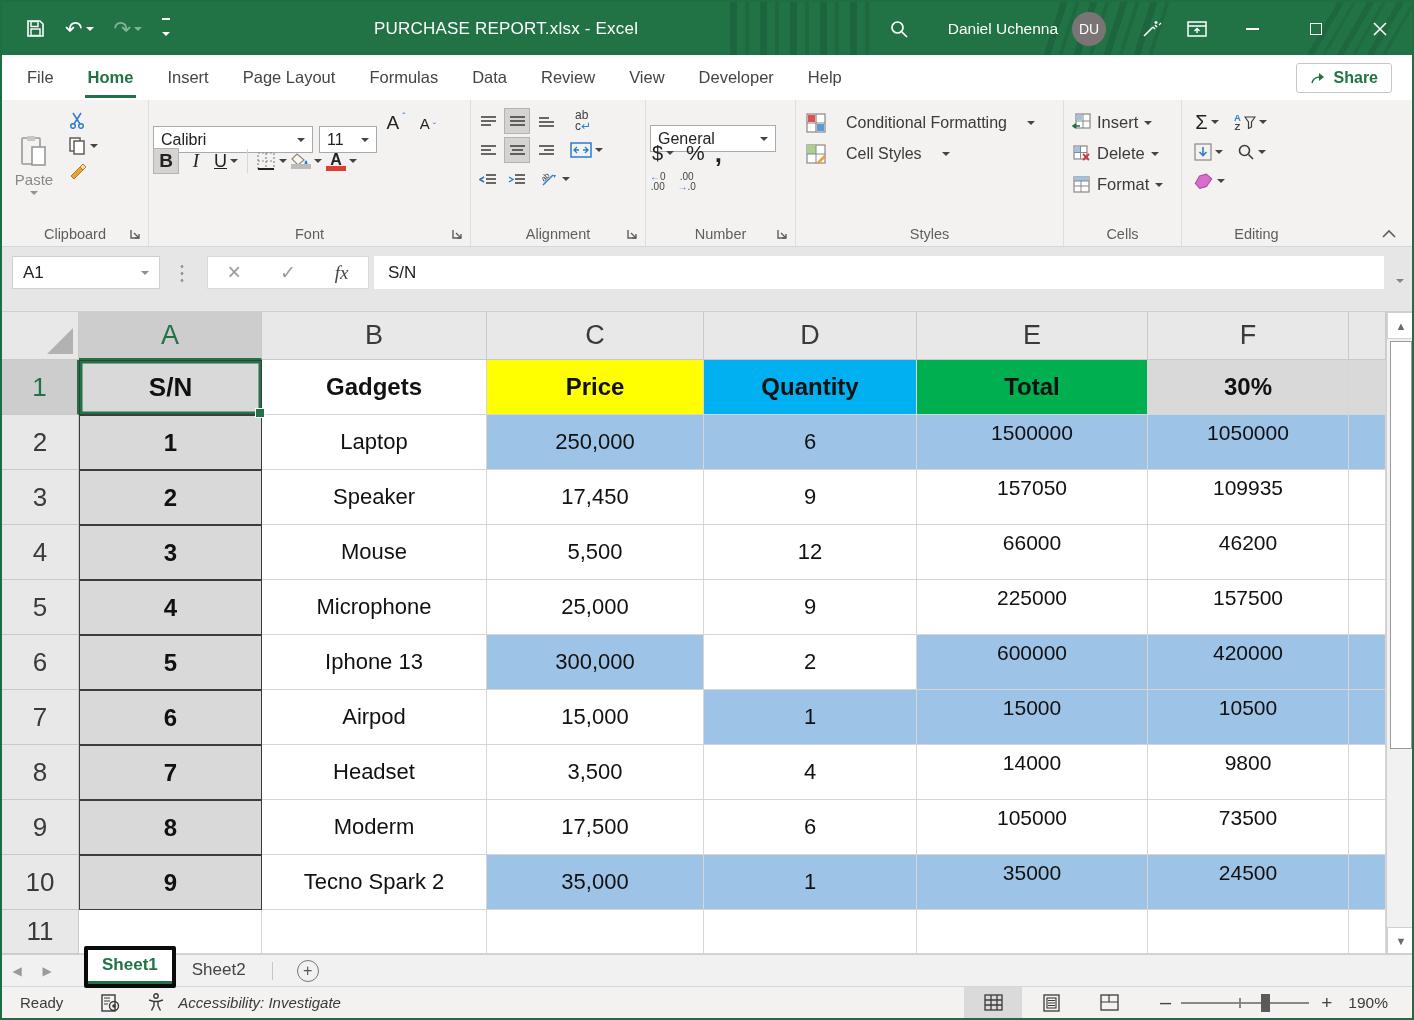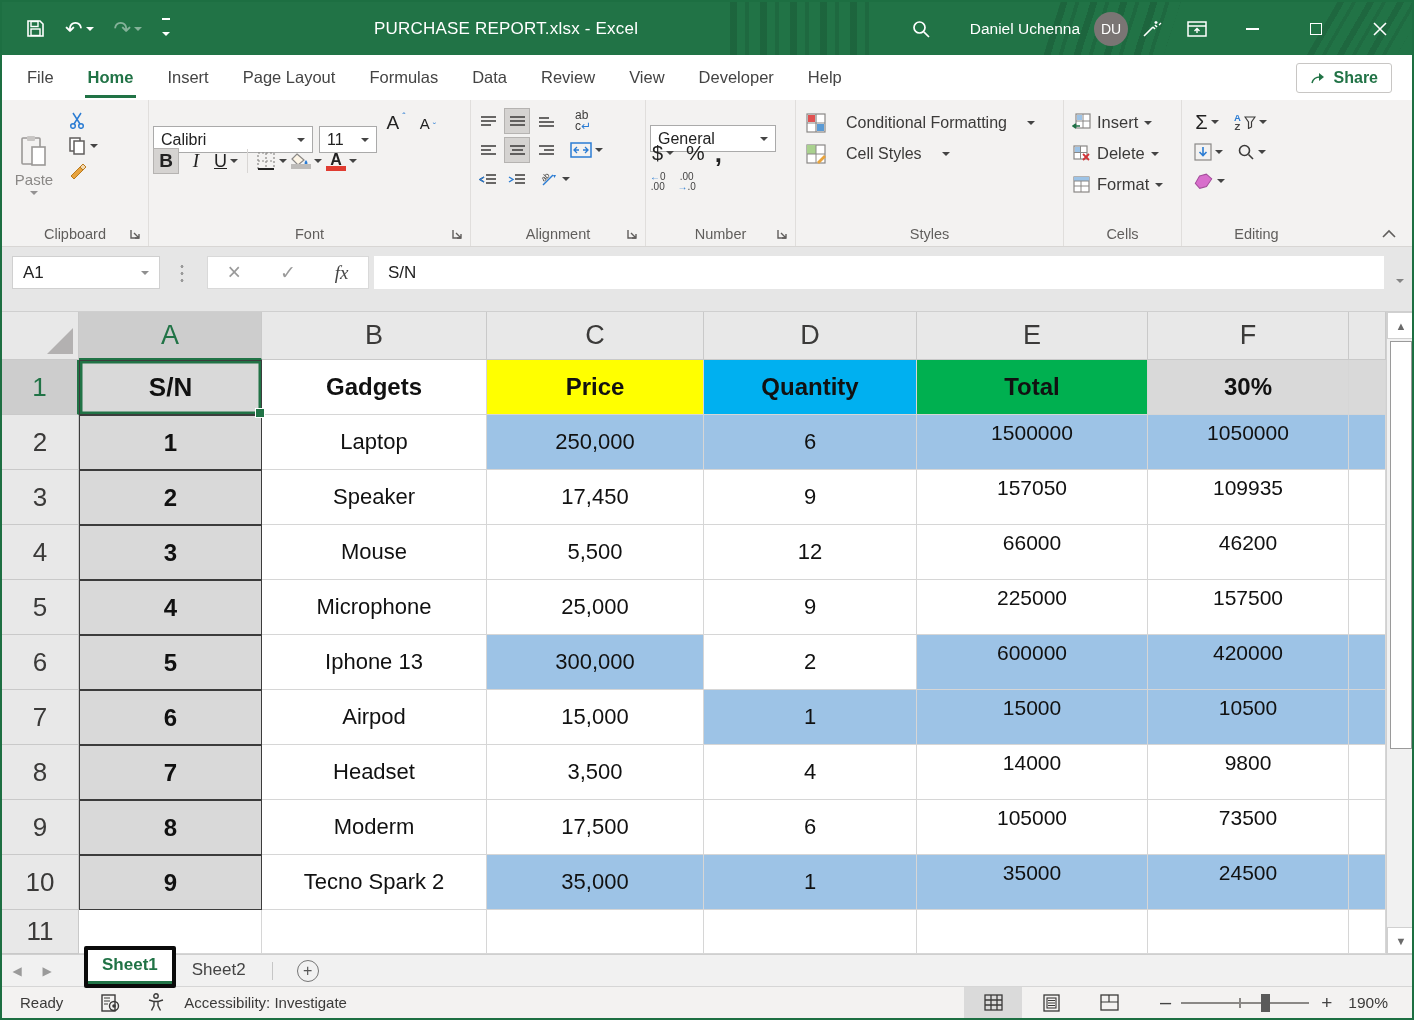--- a/index.html
+++ b/index.html
@@ -22,21 +22,21 @@
   .dim { opacity:.45; }
   .tri { width:0; height:0; display:inline-block; }
   .tri-dn { border-left:4px solid transparent; border-right:4px solid transparent; border-top:4px solid #fff; }
   .tri-dn-dk { border-left:4px solid transparent; border-right:4px solid transparent; border-top:4px solid #444; }
   .qat-custom { border-top:2px solid #fff; padding-top:2px; }
   .tb-title { position:absolute; left:372px; top:0; height:53px; line-height:53px; font-size:17px; letter-spacing:.2px; }
   .tb-right { position:absolute; right:0; top:0; height:53px; display:flex; align-items:center; }
   .tb-ic { width:46px; height:53px; display:flex; align-items:center; justify-content:center; }
   .username { font-size:15.5px; margin:0 14px 0 26px; }
   .avatar { width:34px; height:34px; border-radius:50%; background:#7a7574; color:#fff; font-size:14px;
-            display:flex; align-items:center; justify-content:center; }
+            display:flex; align-items:center; justify-content:center; margin-right:22px; }
   .winbtn { width:64px; height:53px; display:flex; align-items:center; justify-content:center; }
   .min-glyph { width:13px; height:0; border-top:2px solid #fff; }
   .max-glyph { width:12px; height:12px; border:1.5px solid #fff; }
 
   
   .tabrow { position:absolute; left:0; top:53px; width:100%; height:45px; background:#fff; display:flex; align-items:center; }
   .rtab { position:relative; height:45px; line-height:45px; padding:0 17px; font-size:16.5px; color:#444; cursor:default; }
   .rtab.file { margin-left:8px; }
   .rtab.active { color:var(--excel_green,#217346); font-weight:700; }
   .rtab.active::after { content:""; position:absolute; left:14px; right:14px; bottom:2px; height:3px; background:var(--excel_green,#217346); }
@@ -131,21 +131,21 @@
             border-bottom:3px solid var(--excel_green,#217346); line-height:32px; }
   .tabdiv { width:1px; height:18px; background:#c6c6c6; margin:0 10px; }
   .addsheet { width:22px; height:22px; border:1.5px solid #767676; border-radius:50%; color:#555;
               display:flex; align-items:center; justify-content:center; font-size:16px; margin-left:14px; }
 
   
   .statusbar { position:absolute; left:0; top:984px; width:100%; height:32px; background:#f3f2f1;
                border-top:1px solid #d6d6d6; display:flex; align-items:center; font-size:15px; color:#3b3a39; }
   .sb-ready { margin-left:18px; }
   .sb-ic { margin-left:38px; display:flex; align-items:center; }
-  .sb-acc { margin-left:26px; display:flex; align-items:center; gap:19px; }
+  .sb-acc { margin-left:26px; display:flex; align-items:center; gap:13px;font-style:italic; }
   .sb-right { margin-left:auto; display:flex; align-items:center; }
   .viewbtn { width:58px; height:32px; display:flex; align-items:center; justify-content:center; }
   .viewbtn.active { background:#dadada; }
   .zoomminus { font-size:20px; color:#444; margin:0 10px 0 22px; }
   .zoomtrack { position:relative; width:128px; height:2px; background:#8a8886; }
   .zoomtick { position:absolute; left:45%; top:-4px; width:2px; height:10px; background:#8a8886; }
   .zoomthumb { position:absolute; left:62%; top:-8px; width:9px; height:18px; background:#5a5a5a; }
   .zoomplus { font-size:19px; color:#444; margin:0 16px 0 12px; }
   .zoomlabel { margin-right:24px; font-size:15.5px; }
 

